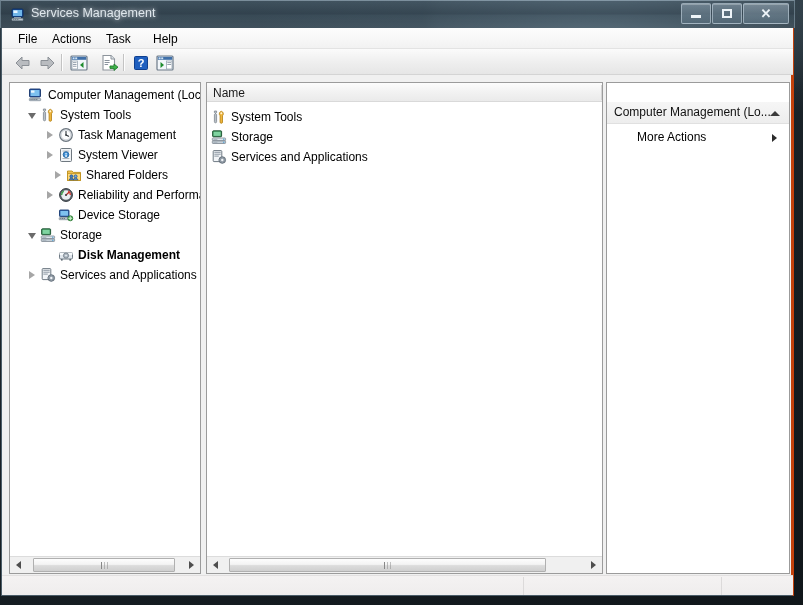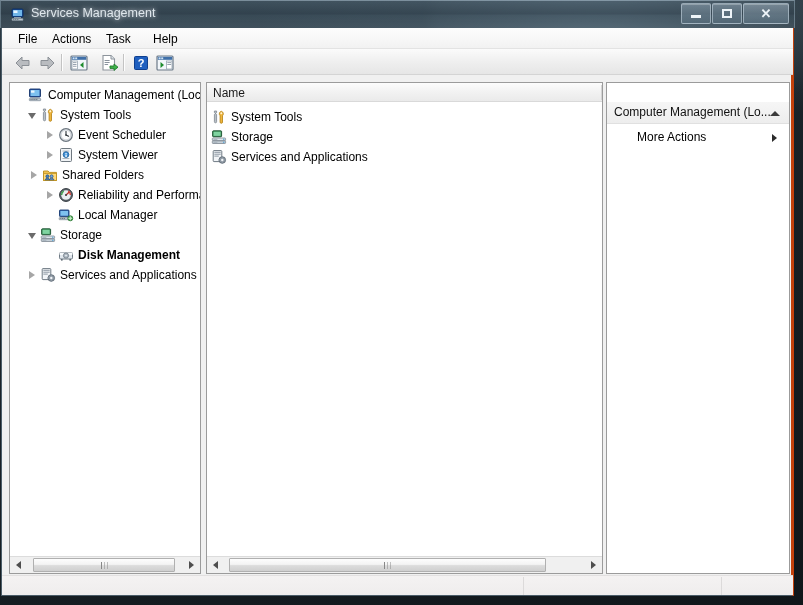--- a/index.html
+++ b/index.html
@@ -499,42 +499,42 @@
           </div>
           <div class="ticon">
             <svg width="16" height="16" viewBox="0 0 16 16">
               <circle cx="8" cy="8" r="6.3" fill="#eceff2" stroke="#6d7780" stroke-width="1.2"></circle>
               <circle cx="8" cy="8" r="4.9" fill="#fbfcfd" stroke="#aeb6bd" stroke-width="0.6"></circle>
               <line x1="8" y1="8" x2="8" y2="4.6" stroke="#2a3137" stroke-width="1.1" stroke-linecap="round"></line>
               <line x1="8" y1="8" x2="10.6" y2="9.2" stroke="#2a3137" stroke-width="1.1" stroke-linecap="round"></line>
               <circle cx="8" cy="8" r="0.7" fill="#2a3137"></circle>
             </svg>
           </div>
-          <div class="tlabel">Event Scheduler</div>
+          <div class="tlabel">Task Management</div>
         </div>
 
         <div class="tree-row" style="top:62px; left:32px;">
           <div class="expander">
             <div class="tri"></div>
           </div>
           <div class="ticon">
             <svg width="16" height="16" viewBox="0 0 16 16">
               <rect x="2.5" y="1.5" width="11" height="13" rx="1" fill="#e9edf1" stroke="#6f7880" stroke-width="1"></rect>
               <rect x="3.6" y="2.6" width="8.8" height="10.8" fill="#fbfcfd"></rect>
               <rect x="4.4" y="3.6" width="7" height="0.9" fill="#9aa4ad"></rect>
               <rect x="4.4" y="11.2" width="7" height="0.9" fill="#9aa4ad"></rect>
               <circle cx="8" cy="7.6" r="2.9" fill="#3d8fd6" stroke="#1f5d96" stroke-width="0.8"></circle>
               <rect x="7.4" y="6.1" width="1.3" height="1.3" fill="#ffffff"></rect>
               <rect x="7.4" y="7.9" width="1.3" height="2.1" fill="#ffffff"></rect>
             </svg>
           </div>
           <div class="tlabel">System Viewer</div>
         </div>
 
-        <div class="tree-row" style="top:82px; left:16px;">
+        <div class="tree-row" style="top:82px; left:40px;">
           <div class="expander">
             <div class="tri"></div>
           </div>
           <div class="ticon">
             <svg width="16" height="16" viewBox="0 0 16 16">
               <path d="M1.5 4 h4.6 l1.2 1.4 h7.2 v8.1 h-13 z" fill="#f5c65a" stroke="#bb8d18" stroke-width="0.9" stroke-linejoin="round"></path>
               <path d="M1.5 6.4 h13 v7.1 h-13 z" fill="#ffd97a" stroke="#bb8d18" stroke-width="0.8"></path>
               <circle cx="5.4" cy="9.3" r="1.5" fill="#3f7fc4" stroke="#1f4e86" stroke-width="0.7"></circle>
               <path d="M3 12.8 a2.5 2.2 0 0 1 4.8 0 z" fill="#3f7fc4" stroke="#1f4e86" stroke-width="0.7"></path>
               <circle cx="9.6" cy="9.3" r="1.5" fill="#71a7e0" stroke="#1f4e86" stroke-width="0.7"></circle>
@@ -569,21 +569,21 @@
               <rect x="2.4" y="3.9" width="7.7" height="4.8" fill="#7fc2ef"></rect>
               <rect x="1.2" y="10.6" width="10" height="2.1" rx="0.5" fill="#c1cad1" stroke="#7d8892" stroke-width="0.7"></rect>
               <rect x="2.2" y="11.2" width="1.2" height="0.8" fill="#5b6770"></rect>
               <rect x="4" y="11.2" width="1.2" height="0.8" fill="#5b6770"></rect>
               <rect x="5.8" y="11.2" width="1.2" height="0.8" fill="#5b6770"></rect>
               <circle cx="12.3" cy="11.3" r="2.5" fill="#47a84f" stroke="#23702b" stroke-width="0.8"></circle>
               <rect x="11.7" y="9.4" width="1.2" height="3.8" fill="#c8e8c9"></rect>
               <rect x="10.4" y="10.7" width="3.8" height="1.2" fill="#c8e8c9"></rect>
             </svg>
           </div>
-          <div class="tlabel">Local Manager</div>
+          <div class="tlabel">Device Storage</div>
         </div>
 
         <div class="tree-row" style="top:142px; left:14px;">
           <div class="expander">
             <div class="tri-open"></div>
           </div>
           <div class="ticon">
             <svg width="16" height="16" viewBox="0 0 16 16">
               <rect x="1.6" y="1.8" width="9" height="6" rx="0.8" fill="#2f7f4c" stroke="#1b5130" stroke-width="0.9"></rect>
               <rect x="2.5" y="2.7" width="7.2" height="4.2" fill="#7fd3a0"></rect>

